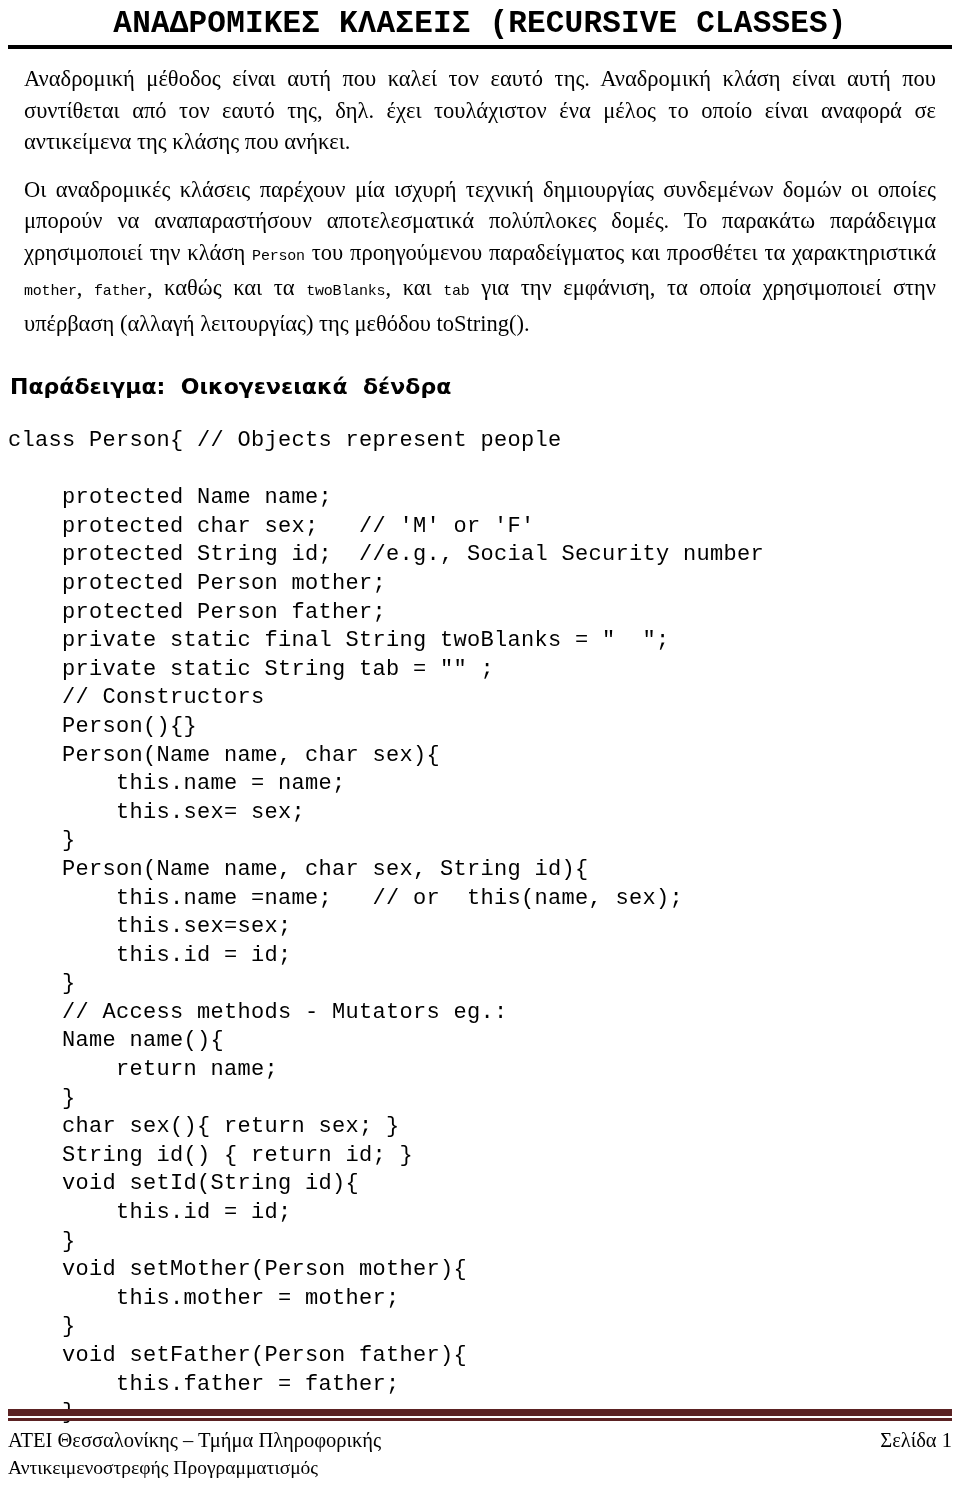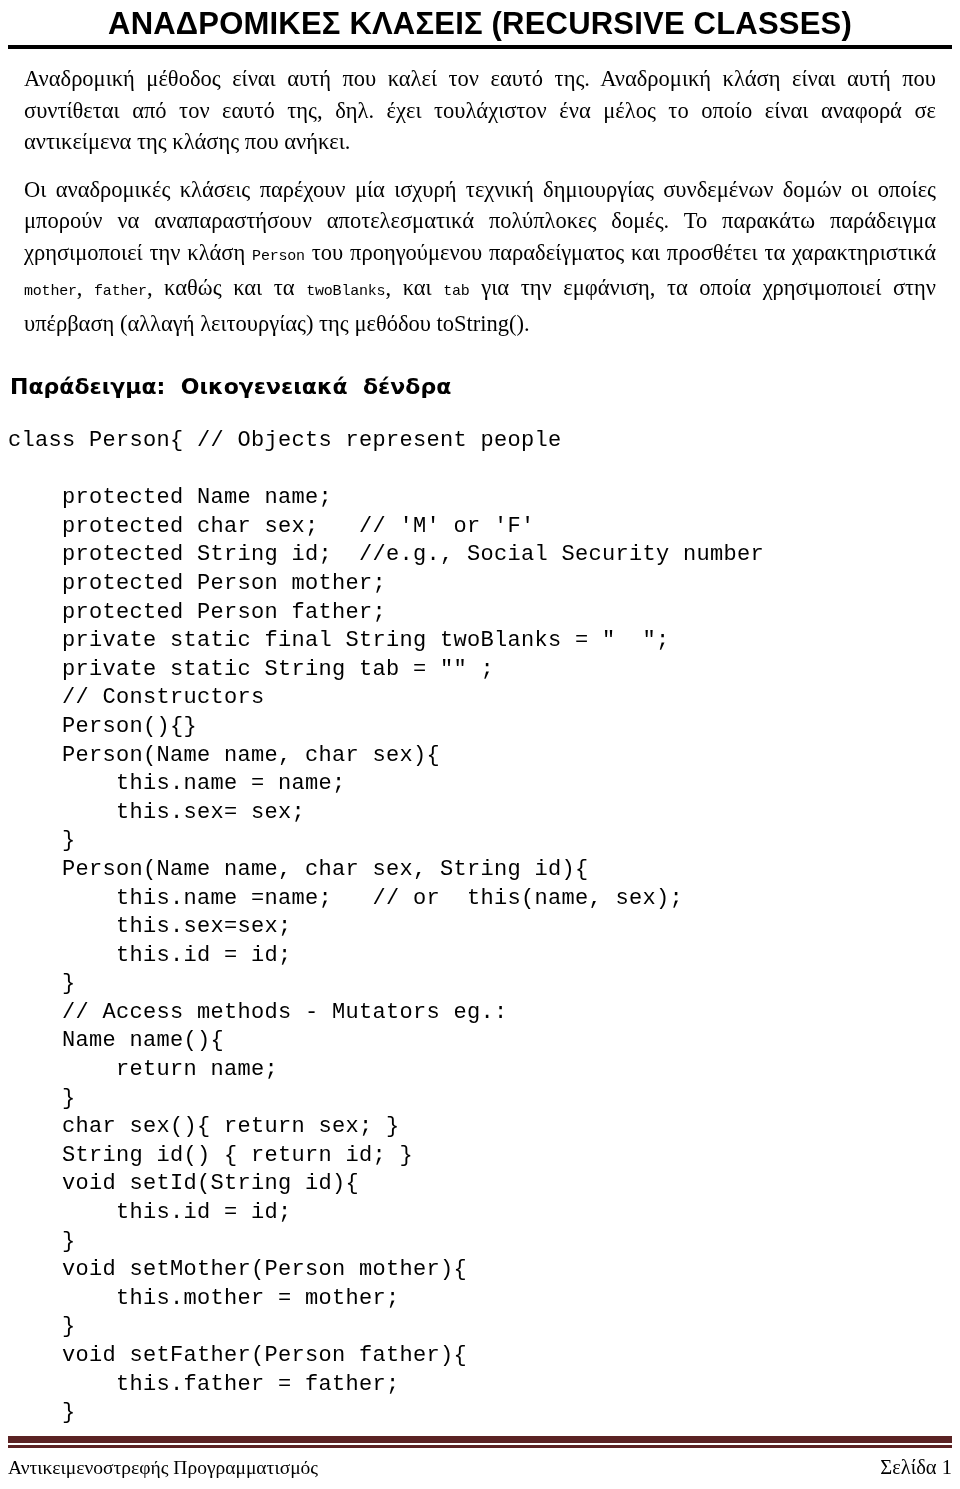--- a/index.html
+++ b/index.html
@@ -18,21 +18,21 @@
   .page {
     position: absolute;
     left: 0; top: 0;
     width: 960px;
     height: 1489px;
     padding: 0 8px;
   }
 
   
   .doc-title {
-    font-family: Liberation Sans, sans-serif;
+    font-family: Liberation Mono, monospace;
     font-weight: bold;
     font-size: 31px;
     line-height: 36px;
     letter-spacing: 0.2px;
     text-align: center;
     margin: 6px 0 0 0;
     padding: 0 4px 3px 4px;
     border-bottom: 4px solid #000;
     display: block;
     white-space: nowrap;
@@ -174,19 +174,20 @@
     void setFather(Person father){
         this.father = father;
     }</pre>
 
   <div class="footer">
     <div class="footer-rule footer-rule-thick"></div>
     <div class="footer-rule footer-rule-gap"></div>
     <div class="footer-rule footer-rule-thin"></div>
     <div class="footer-body">
       <div>
+        <div class="footer-left-line1">ΑΤΕΙ Θεσσαλονίκης – Τμήμα Πληροφορικής</div>
         <div class="footer-left-line2">Αντικειμενοστρεφής Προγραμματισμός</div>
       </div>
       <div class="footer-page">Σελίδα 1</div>
     </div>
   </div>
 
 </div>
 
 </body></html>

